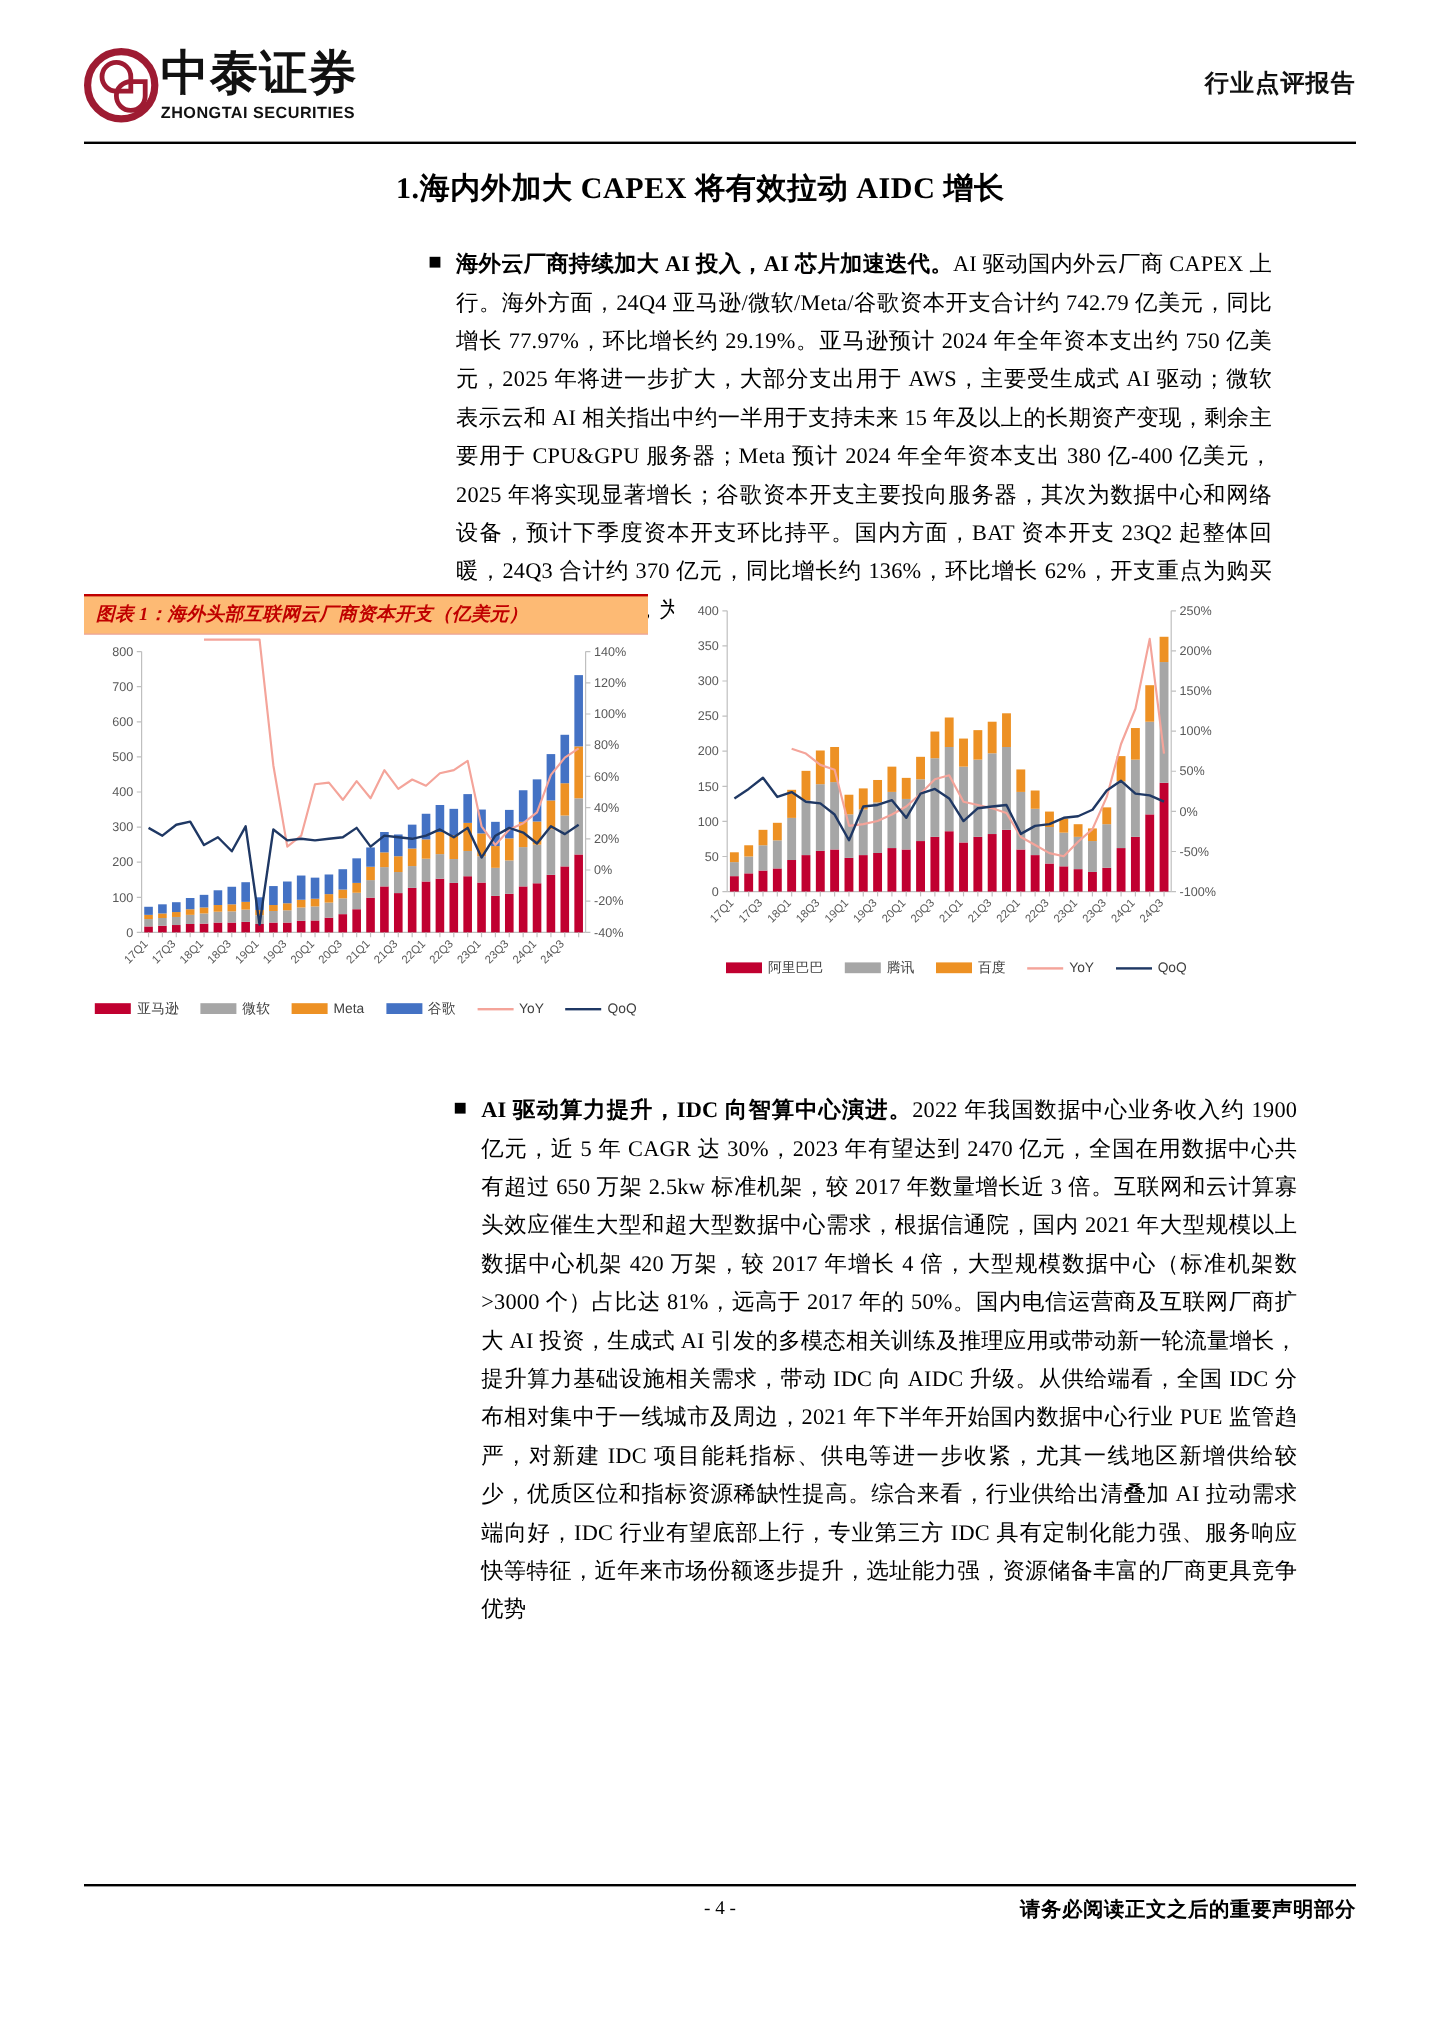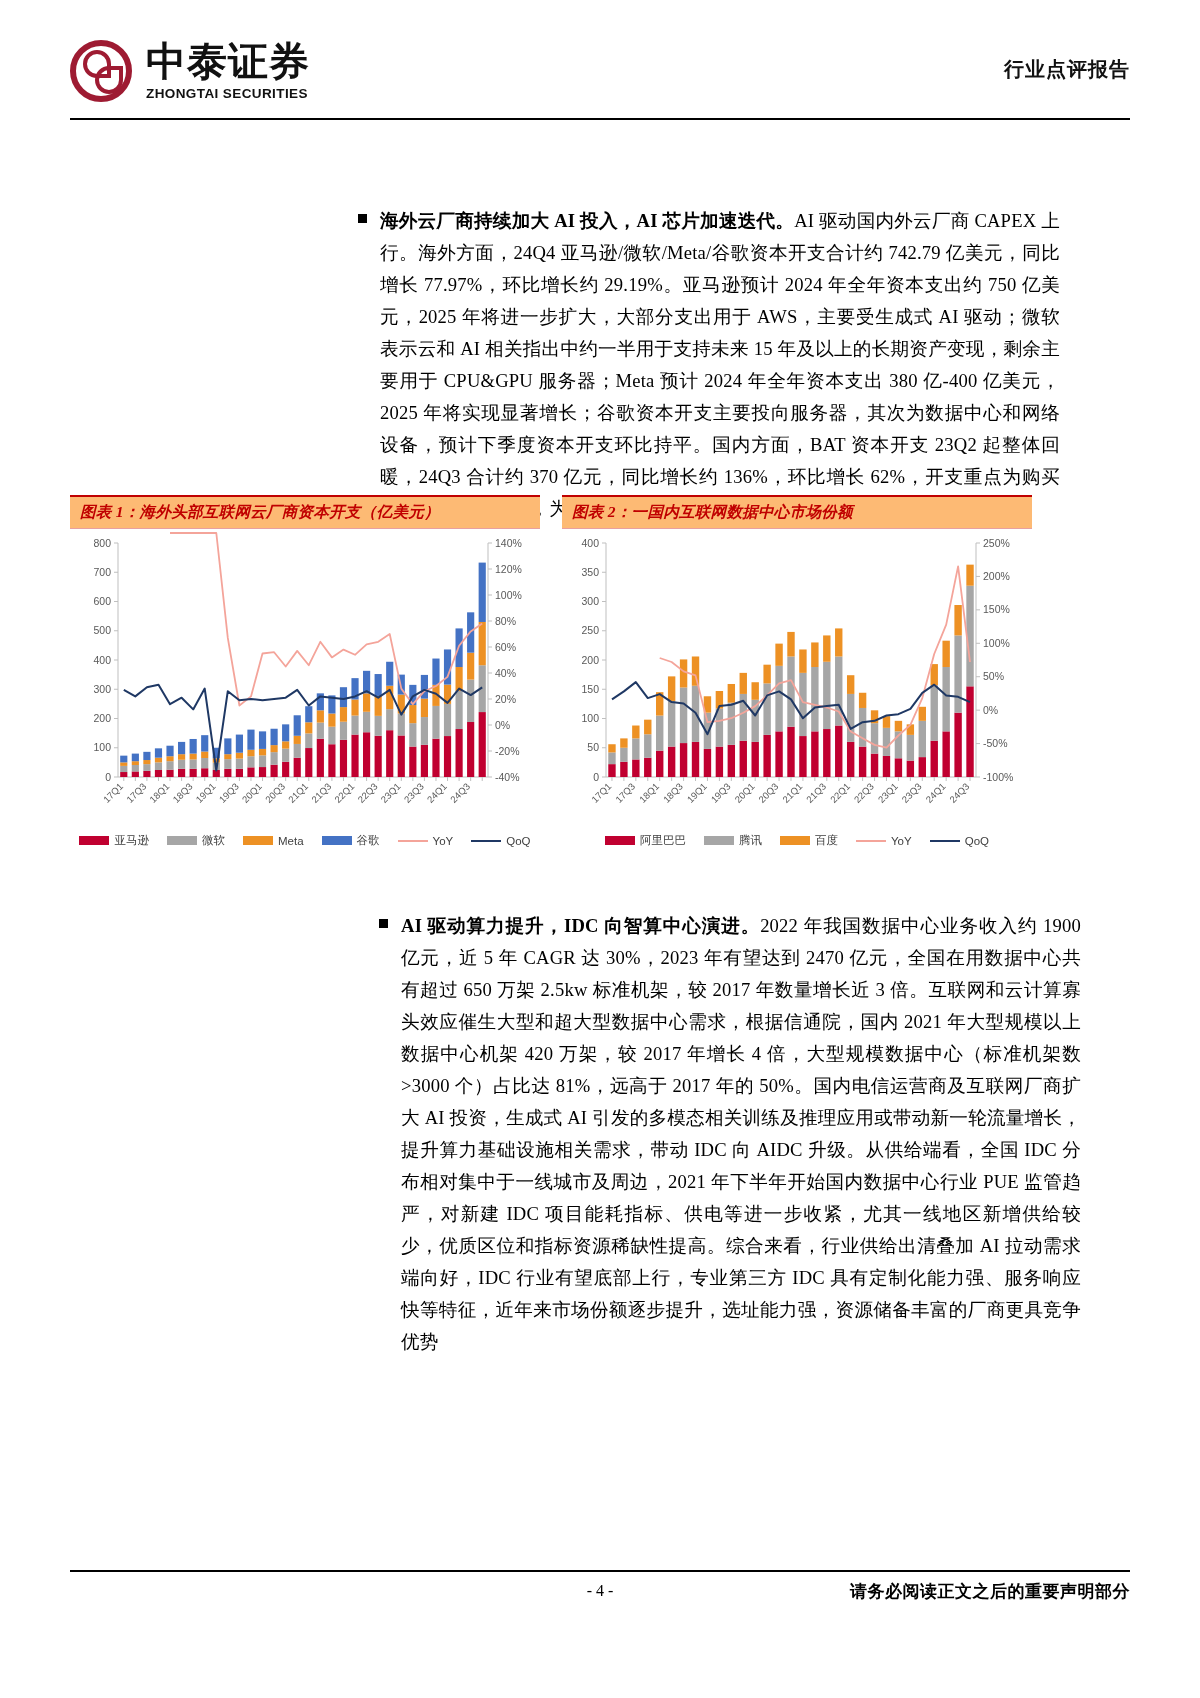--- a/index.html
+++ b/index.html
@@ -9,21 +9,21 @@
     background:#ffffff;
     font-family:"Liberation Serif", serif;
     color:#000;
     position:relative;
     overflow:hidden;
   }
   .page { position:absolute; left:0; top:0; width:1200px; height:1698px; }
 
   
   .header { position:absolute; left:70px; top:40px; width:1060px; height:80px; }
-  .logo-wrap { position:absolute; left:0; top:0; display:flex; align-items:center; gap:14px;justify-content:center; }
+  .logo-wrap { position:absolute; left:0; top:0; display:flex; align-items:center; gap:2px;justify-content:center; }
   .logo-mark { width:62px; height:62px; position:relative; }
   .logo-mark .ring {
     position:absolute; left:0; top:0; width:62px; height:62px;
     border:6px solid #9e1b32; border-radius:50%;
   }
   .logo-mark .inner {
     position:absolute; left:13px; top:10px; width:36px; height:42px;
   }
   .logo-mark .inner:before {
     content:""; position:absolute; left:0; top:0; width:20px; height:20px;
@@ -132,20 +132,21 @@
       </div>
       <div>
         <div class="logo-text-cn">中泰证券</div>
         <div class="logo-text-en">ZHONGTAI SECURITIES</div>
       </div>
     </div>
     <div class="header-right">行业点评报告</div>
   </div>
   <div class="header-rule"></div>
 
+  <div class="section-title">1.海内外加大 CAPEX 将有效拉动 AIDC 增长</div>
 
   <div class="para-block" style="top:205px;">
     <div class="bullet"></div>
     <div class="para"><b>海外云厂商持续加大 AI 投入，AI 芯片加速迭代。</b><span>AI 驱动国内外云厂商 CAPEX 上行。海外方面，24Q4 亚马逊/微软/Meta/谷歌资本开支合计约 742.79 亿美元，同比增长 77.97%，环比增长约 29.19%。亚马逊预计 2024 年全年资本支出约 750 亿美元，2025 年将进一步扩大，大部分支出用于 AWS，主要受生成式 AI 驱动；微软表示云和 AI 相关指出中约一半用于支持未来 15 年及以上的长期资产变现，剩余主要用于 CPU&amp;GPU 服务器；Meta 预计 2024 年全年资本支出 380 亿-400 亿美元，2025 年将实现显著增长；谷歌资本开支主要投向服务器，其次为数据中心和网络设备，预计下季度资本开支环比持平。国内方面，BAT 资本开支 23Q2 起整体回暖，24Q3 合计约 370 亿元，同比增长约 136%，环比增长 62%，开支重点为购买处理器和基础设施，为 AI 大语言模型训练提供支持。</span></div>
   </div>
 
   <div class="fig" style="left:70px; top:495px; width:470px;">
     <div class="fig-title-bar">
       <div class="fig-title">图表 1：海外头部互联网云厂商资本开支（亿美元）</div>
     </div>
@@ -392,23 +393,20 @@
           <span class="leg-text">YoY</span>
         </div>
         <div class="leg-item">
           <div class="leg-line" style="border-top-color: rgb(31, 56, 100);"></div>
           <span class="leg-text">QoQ</span>
         </div>
       </div>
   </div>
 
   <div class="fig" style="left:562px; top:495px; width:470px;">
-    <div class="fig-title-bar">
-      <div class="fig-title">图表 2：一国内互联网数据中心市场份额</div>
-    </div>
     <div class="plot-area" id="plot2" style="height:300px;"><svg width="470" height="300">
           <line x1="44" y1="14" x2="44" y2="248" stroke="#bfbfbf" stroke-width="1"></line>
           <line x1="40" y1="248" x2="44" y2="248" stroke="#bfbfbf" stroke-width="1"></line>
           <text x="37" y="251.5" text-anchor="end" font-size="10.5" fill="#595959" font-family="Liberation Sans, sans-serif">0</text>
           <line x1="40" y1="218.75" x2="44" y2="218.75" stroke="#bfbfbf" stroke-width="1"></line>
           <text x="37" y="222.25" text-anchor="end" font-size="10.5" fill="#595959" font-family="Liberation Sans, sans-serif">50</text>
           <line x1="40" y1="189.5" x2="44" y2="189.5" stroke="#bfbfbf" stroke-width="1"></line>
           <text x="37" y="193" text-anchor="end" font-size="10.5" fill="#595959" font-family="Liberation Sans, sans-serif">100</text>
           <line x1="40" y1="160.25" x2="44" y2="160.25" stroke="#bfbfbf" stroke-width="1"></line>
           <text x="37" y="163.75" text-anchor="end" font-size="10.5" fill="#595959" font-family="Liberation Sans, sans-serif">150</text>

